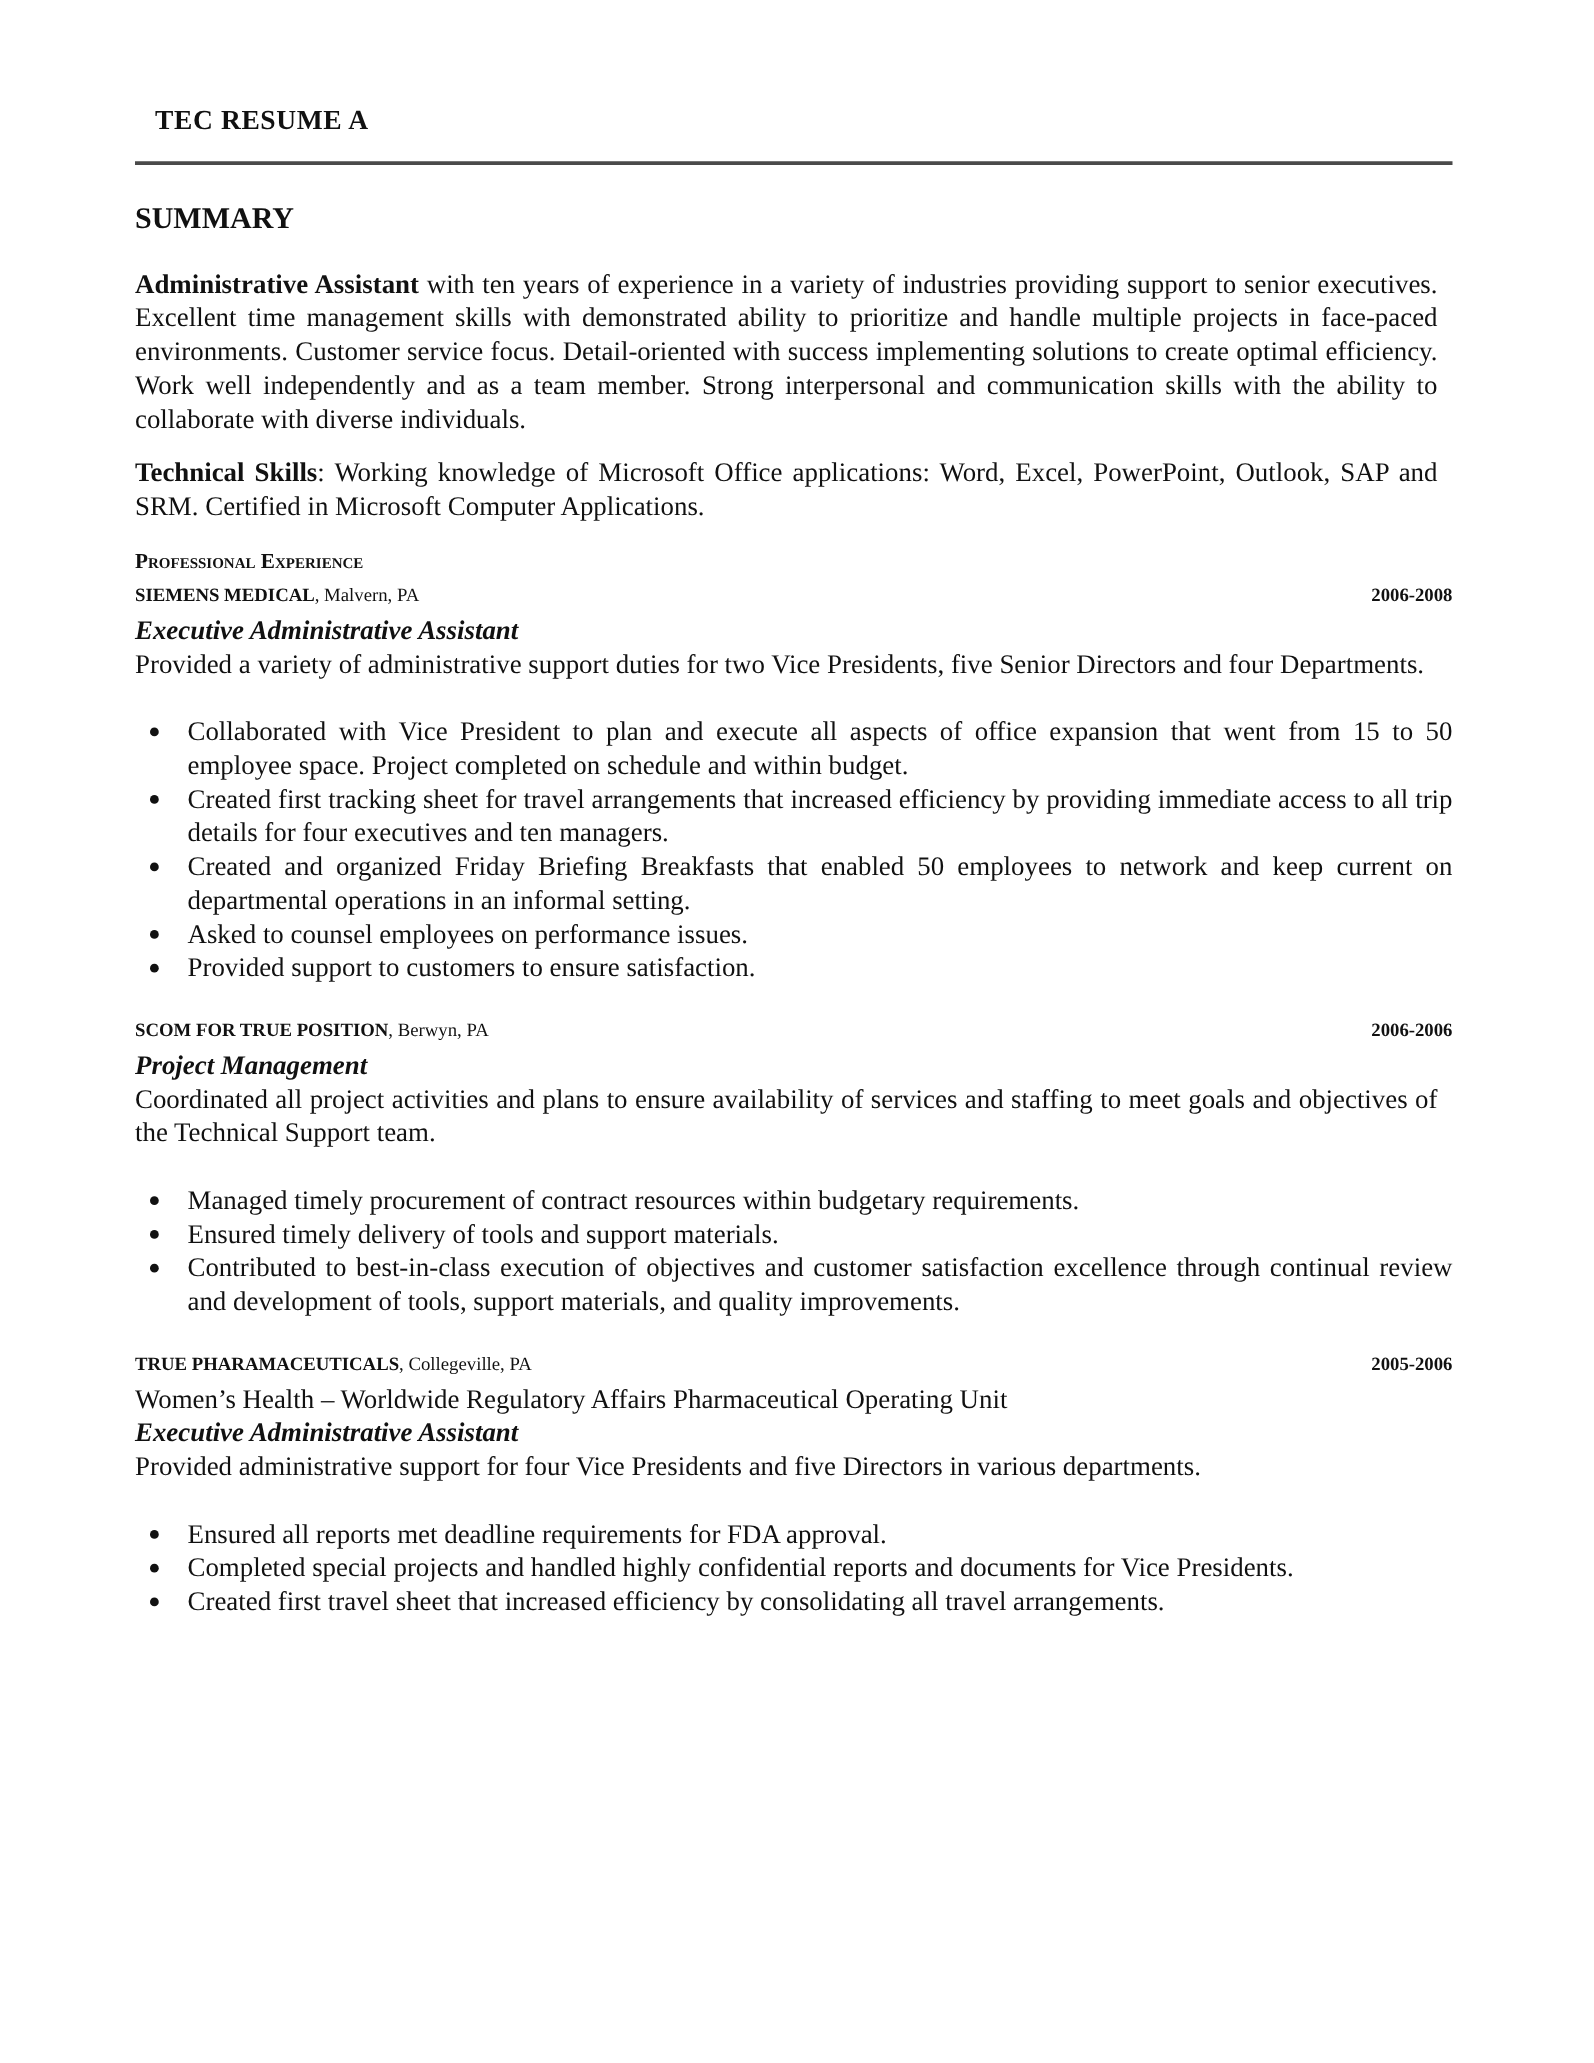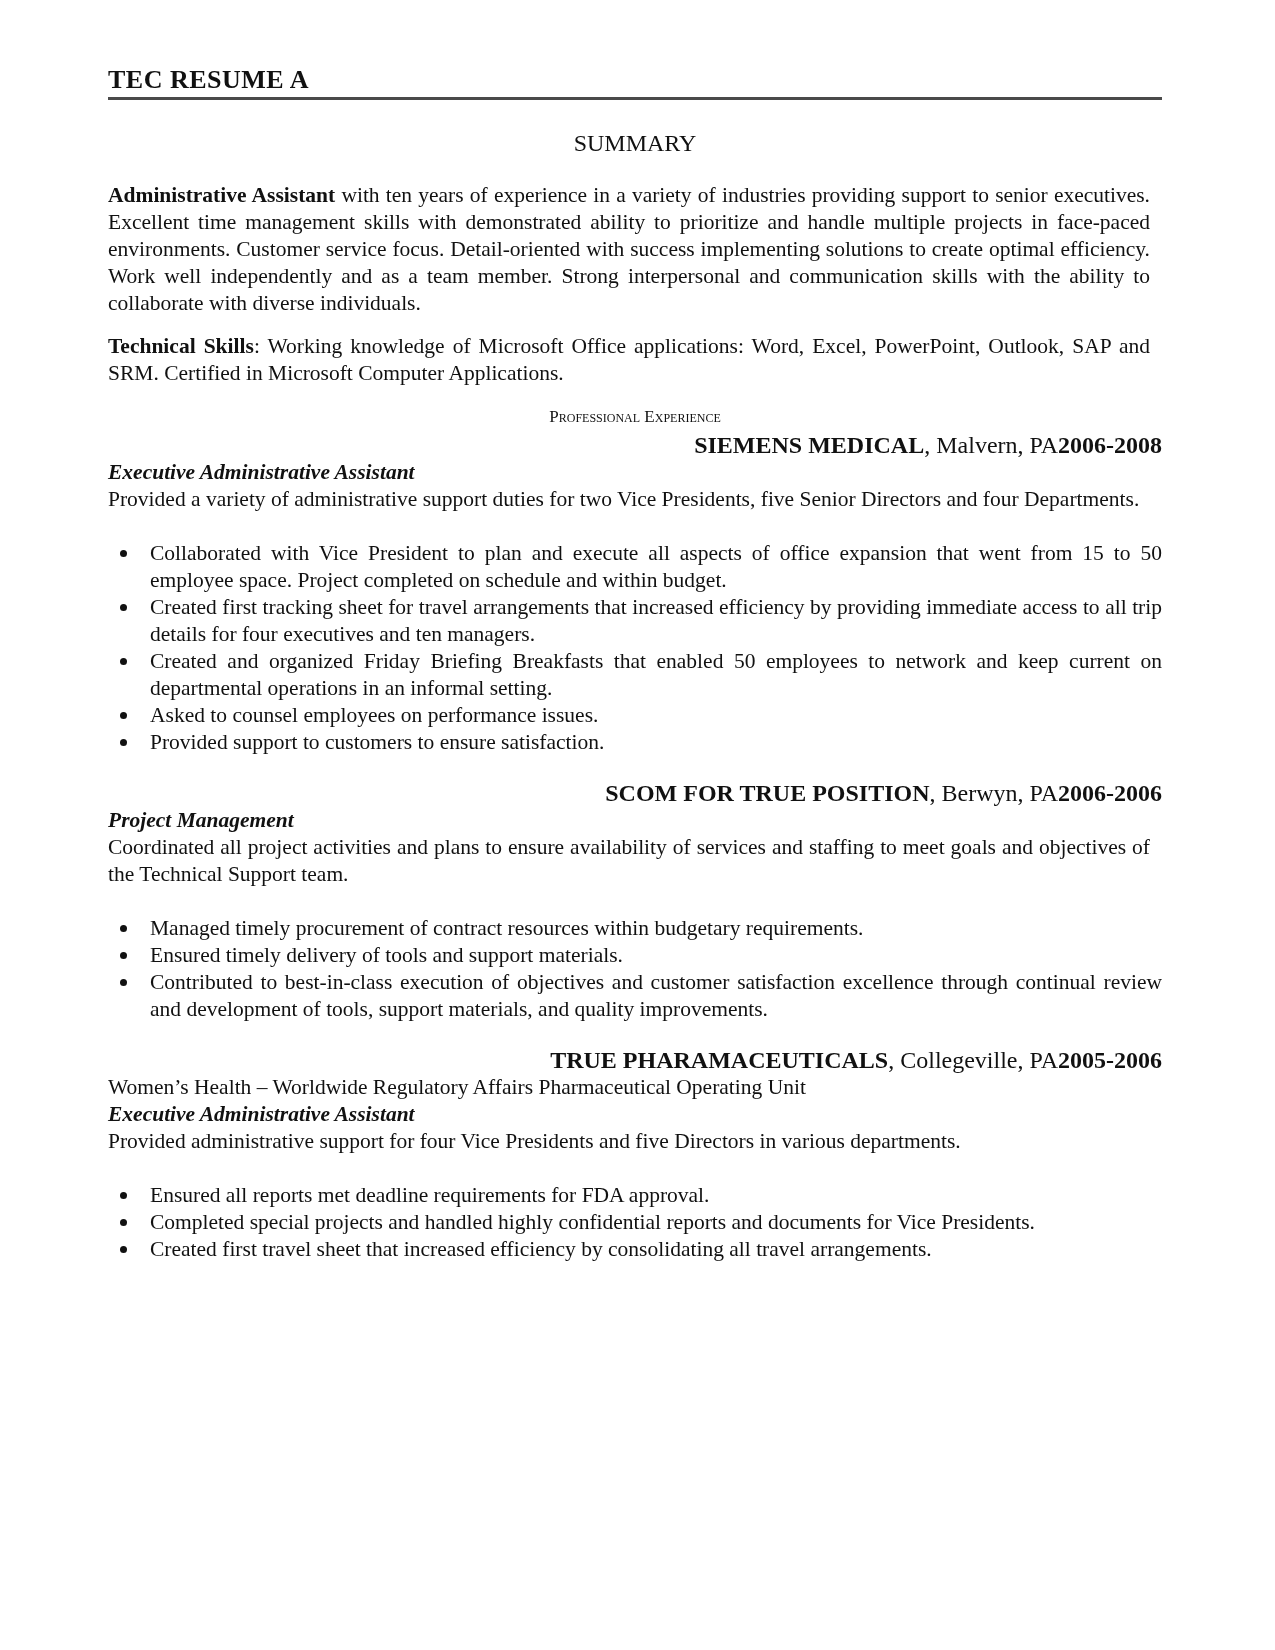--- a/index.html
+++ b/index.html
@@ -19,52 +19,52 @@
     width: 1275px;
     height: 1650px;
     padding: 66px 113px 0 108px;
     background: #ffffff;
   }
   .doc-header {
     border-bottom: 3px solid #4a4a4a;
     padding-bottom: 4px;
   }
   .doc-title {
-    margin: 0;
-    font-size: 26px;
+    margin: 16px;
+    font-size: 22px;
     line-height: 27px;
     font-weight: bold;
     letter-spacing: 0.5px;
   }
   .section-heading {
     margin: 30px 0 0 0;
-    text-align: center;
+    text-align: left;
     font-size: 24px;
     line-height: 27px;
-    font-weight: normal;
+    font-weight: bold;
   }
   .section-heading.smallcaps {
     font-variant: small-caps;
     font-size: 17px;
     margin-top: 16px;
   }
   .body-text {
     margin: 25px 12px 0 0;
     font-size: 21.5px;
     line-height: 27px;
     text-align: justify;
   }
   .body-text.tight { margin-top: 16px; }
   .job { margin-top: 24px; }
   .job.first { margin-top: 2px; }
   .job-header {
     display: flex;
-    justify-content: flex-end;
+    justify-content: space-between;
     align-items: baseline;
-    font-size: 24px;
+    font-size: 15px;
     line-height: 27px;
   }
   .company { font-weight: bold; }
   .dates { font-weight: bold; white-space: nowrap; }
   .job-division {
     font-size: 21.5px;
     line-height: 27px;
   }
   .job-title {
     font-size: 21.5px;

